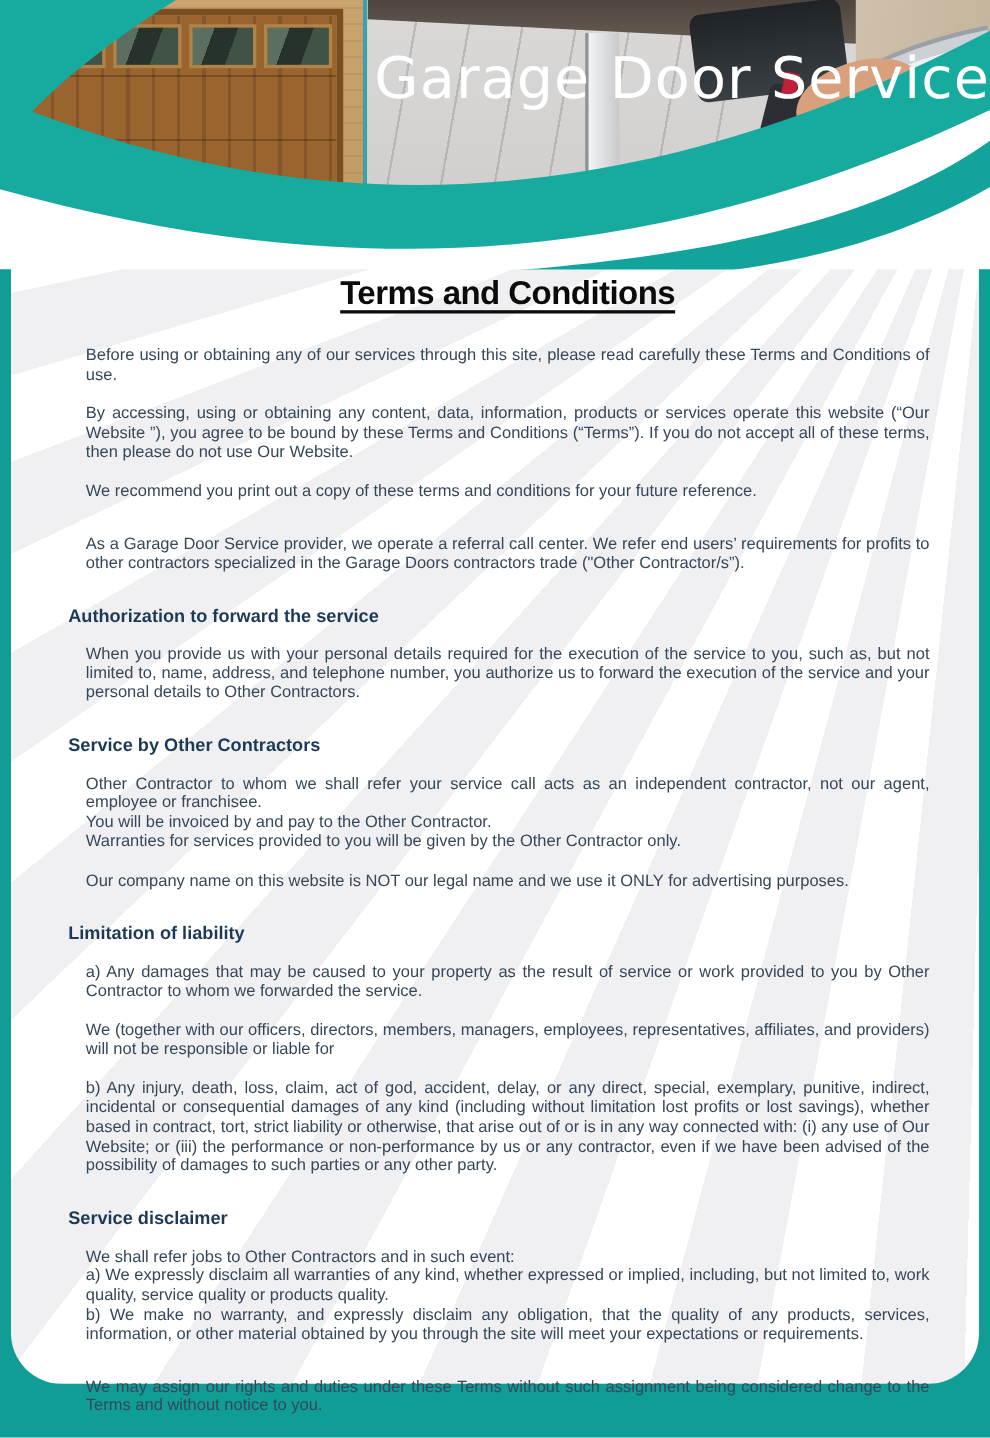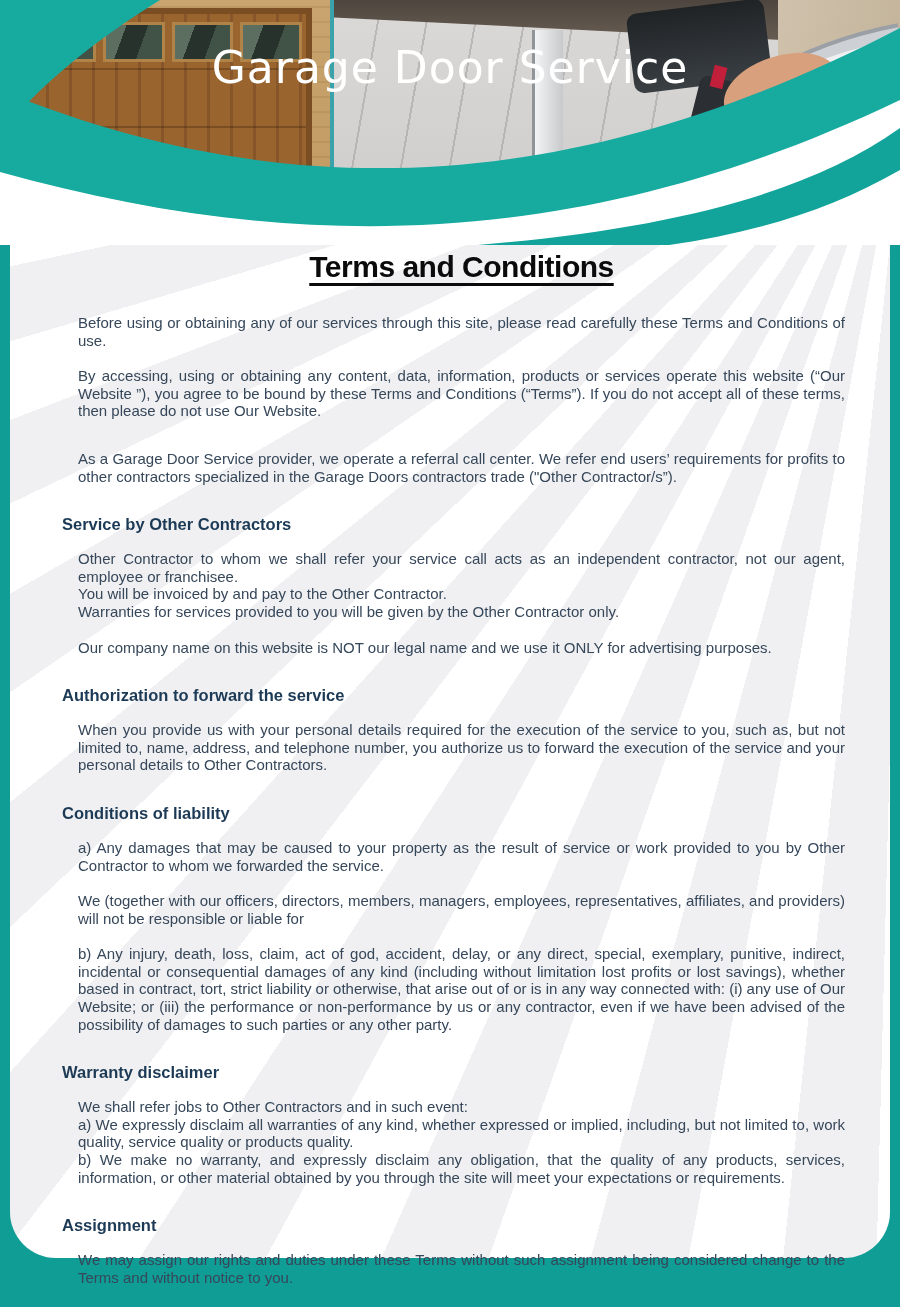--- a/index.html
+++ b/index.html
@@ -83,66 +83,66 @@
   .handle{position:absolute;left:356px;top:78px;width:42px;height:92px;
     background:#2b2f33;border-radius:8px;transform:rotate(14deg);}
   .redmark{position:absolute;left:378px;top:66px;width:13px;height:22px;background:#c21f3a;transform:rotate(14deg);}
   .hand{position:absolute;left:388px;top:56px;width:118px;height:68px;
     background:#d9a07e;border-radius:50%;transform:rotate(-18deg);}
   .forearm{position:absolute;left:478px;top:86px;width:110px;height:56px;
     background:#d69d7c;border-radius:28px;transform:rotate(8deg);}
   .swoosh{position:absolute;left:0;top:0;}
   .banner-title{
     position:absolute;left:0;top:42px;width:100%;
-    text-align:center;color:#ffffff;
+    text-align:right;color:#ffffff;
     font-family:"DejaVu Sans", sans-serif;
-    font-size:44px;font-weight:500;letter-spacing:1px;
+    font-size:52px;font-weight:500;letter-spacing:1px;
   }
 </style>
 </head>
 <body>
 
 <div class="page">
 
   <div class="card">
     <h1>Terms and Conditions</h1>
     <div class="content">
         <section class="tsection">
 
   <p class="para">Before using or obtaining any of our services through this site, please read carefully these Terms and Conditions of use.</p>
           <p class="para">By accessing, using or obtaining any content, data, information, products or services operate this website (“Our Website ”), you agree to be bound by these Terms and Conditions (“Terms”). If you do not accept all of these terms, then please do not use Our Website.</p>
+          <p class="para">We recommend you print out a copy of these terms and conditions for your future reference.</p>
         </section>
         <section class="tsection">
   <p class="para">As a Garage Door Service provider, we operate a referral call center. We refer end users’ requirements for profits to other contractors specialized in the Garage Doors contractors trade ("Other Contractor/s”).</p>
+        </section>
+        <section class="tsection">
+    <h2 class="sheading">Authorization to forward the service</h2>
+  <p class="para">When you provide us with your personal details required for the execution of the service to you, such as, but not limited to, name, address, and telephone number, you authorize us to forward the execution of the service and your personal details to Other Contractors.</p>
         </section>
         <section class="tsection">
     <h2 class="sheading">Service by Other Contractors</h2>
   <p class="para">Other Contractor to whom we shall refer your service call acts as an independent contractor, not our agent, employee or franchisee.
 You will be invoiced by and pay to the Other Contractor.
 Warranties for services provided to you will be given by the Other Contractor only.</p>
           <p class="para">Our company name on this website is NOT our legal name and we use it ONLY for advertising purposes.</p>
         </section>
         <section class="tsection">
-    <h2 class="sheading">Authorization to forward the service</h2>
-  <p class="para">When you provide us with your personal details required for the execution of the service to you, such as, but not limited to, name, address, and telephone number, you authorize us to forward the execution of the service and your personal details to Other Contractors.</p>
-        </section>
-        <section class="tsection">
-    <h2 class="sheading">Conditions of liability</h2>
+    <h2 class="sheading">Limitation of liability</h2>
   <p class="para">a) Any damages that may be caused to your property as the result of service or work provided to you by Other Contractor to whom we forwarded the service.</p>
           <p class="para">We (together with our officers, directors, members, managers, employees, representatives, affiliates, and providers) will not be responsible or liable for</p>
           <p class="para">b) Any injury, death, loss, claim, act of god, accident, delay, or any direct, special, exemplary, punitive, indirect, incidental or consequential damages of any kind (including without limitation lost profits or lost savings), whether based in contract, tort, strict liability or otherwise, that arise out of or is in any way connected with: (i) any use of Our Website; or (iii) the performance or non-performance by us or any contractor, even if we have been advised of the possibility of damages to such parties or any other party.</p>
         </section>
         <section class="tsection">
-    <h2 class="sheading">Warranty disclaimer</h2>
+    <h2 class="sheading">Service disclaimer</h2>
   <p class="para">We shall refer jobs to Other Contractors and in such event:
 a) We expressly disclaim all warranties of any kind, whether expressed or implied, including, but not limited to, work quality, service quality or products quality.
 b) We make no warranty, and expressly disclaim any obligation, that the quality of any products, services, information, or other material obtained by you through the site will meet your expectations or requirements.</p>
         </section>
         <section class="tsection">
-    <h2 class="sheading">Assignment</h2>
   <p class="para">We may assign our rights and duties under these Terms without such assignment being considered change to the Terms and without notice to you.</p>
         </section>
       </div>
   </div>
 
   <header class="header">
 
     <div class="photo photo-left">
       <div class="gdoor">
         <div class="gwin">

